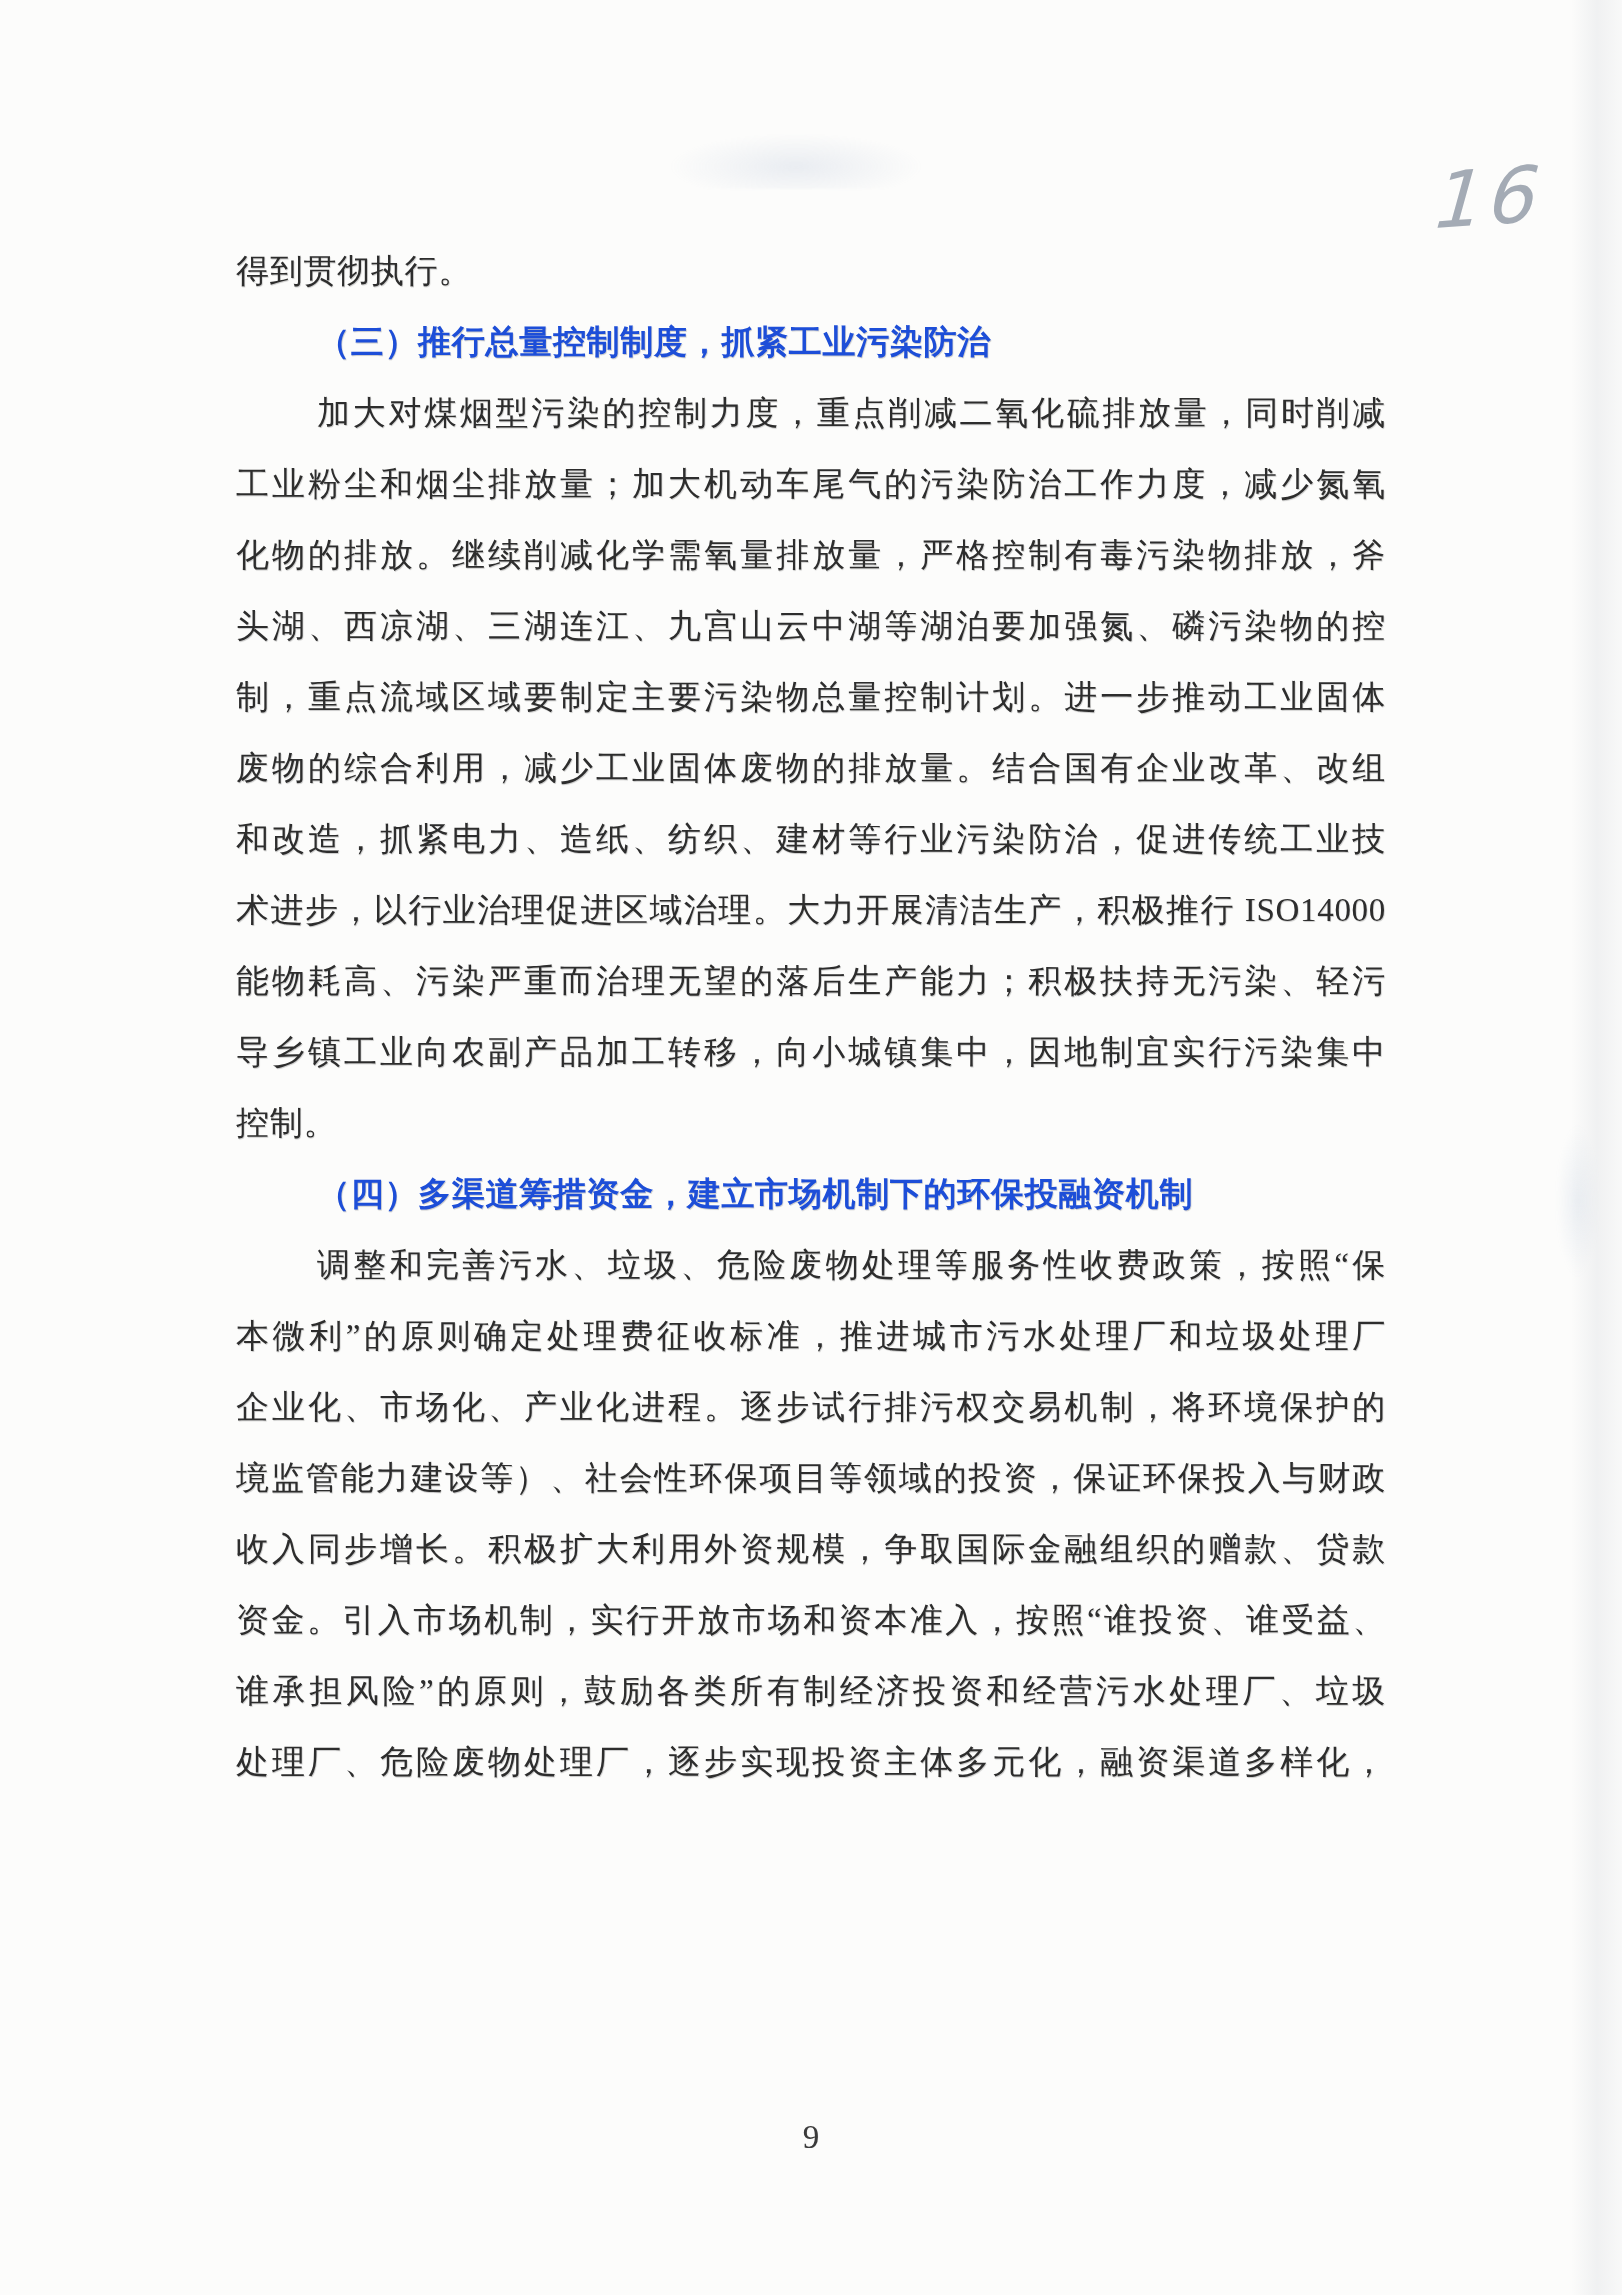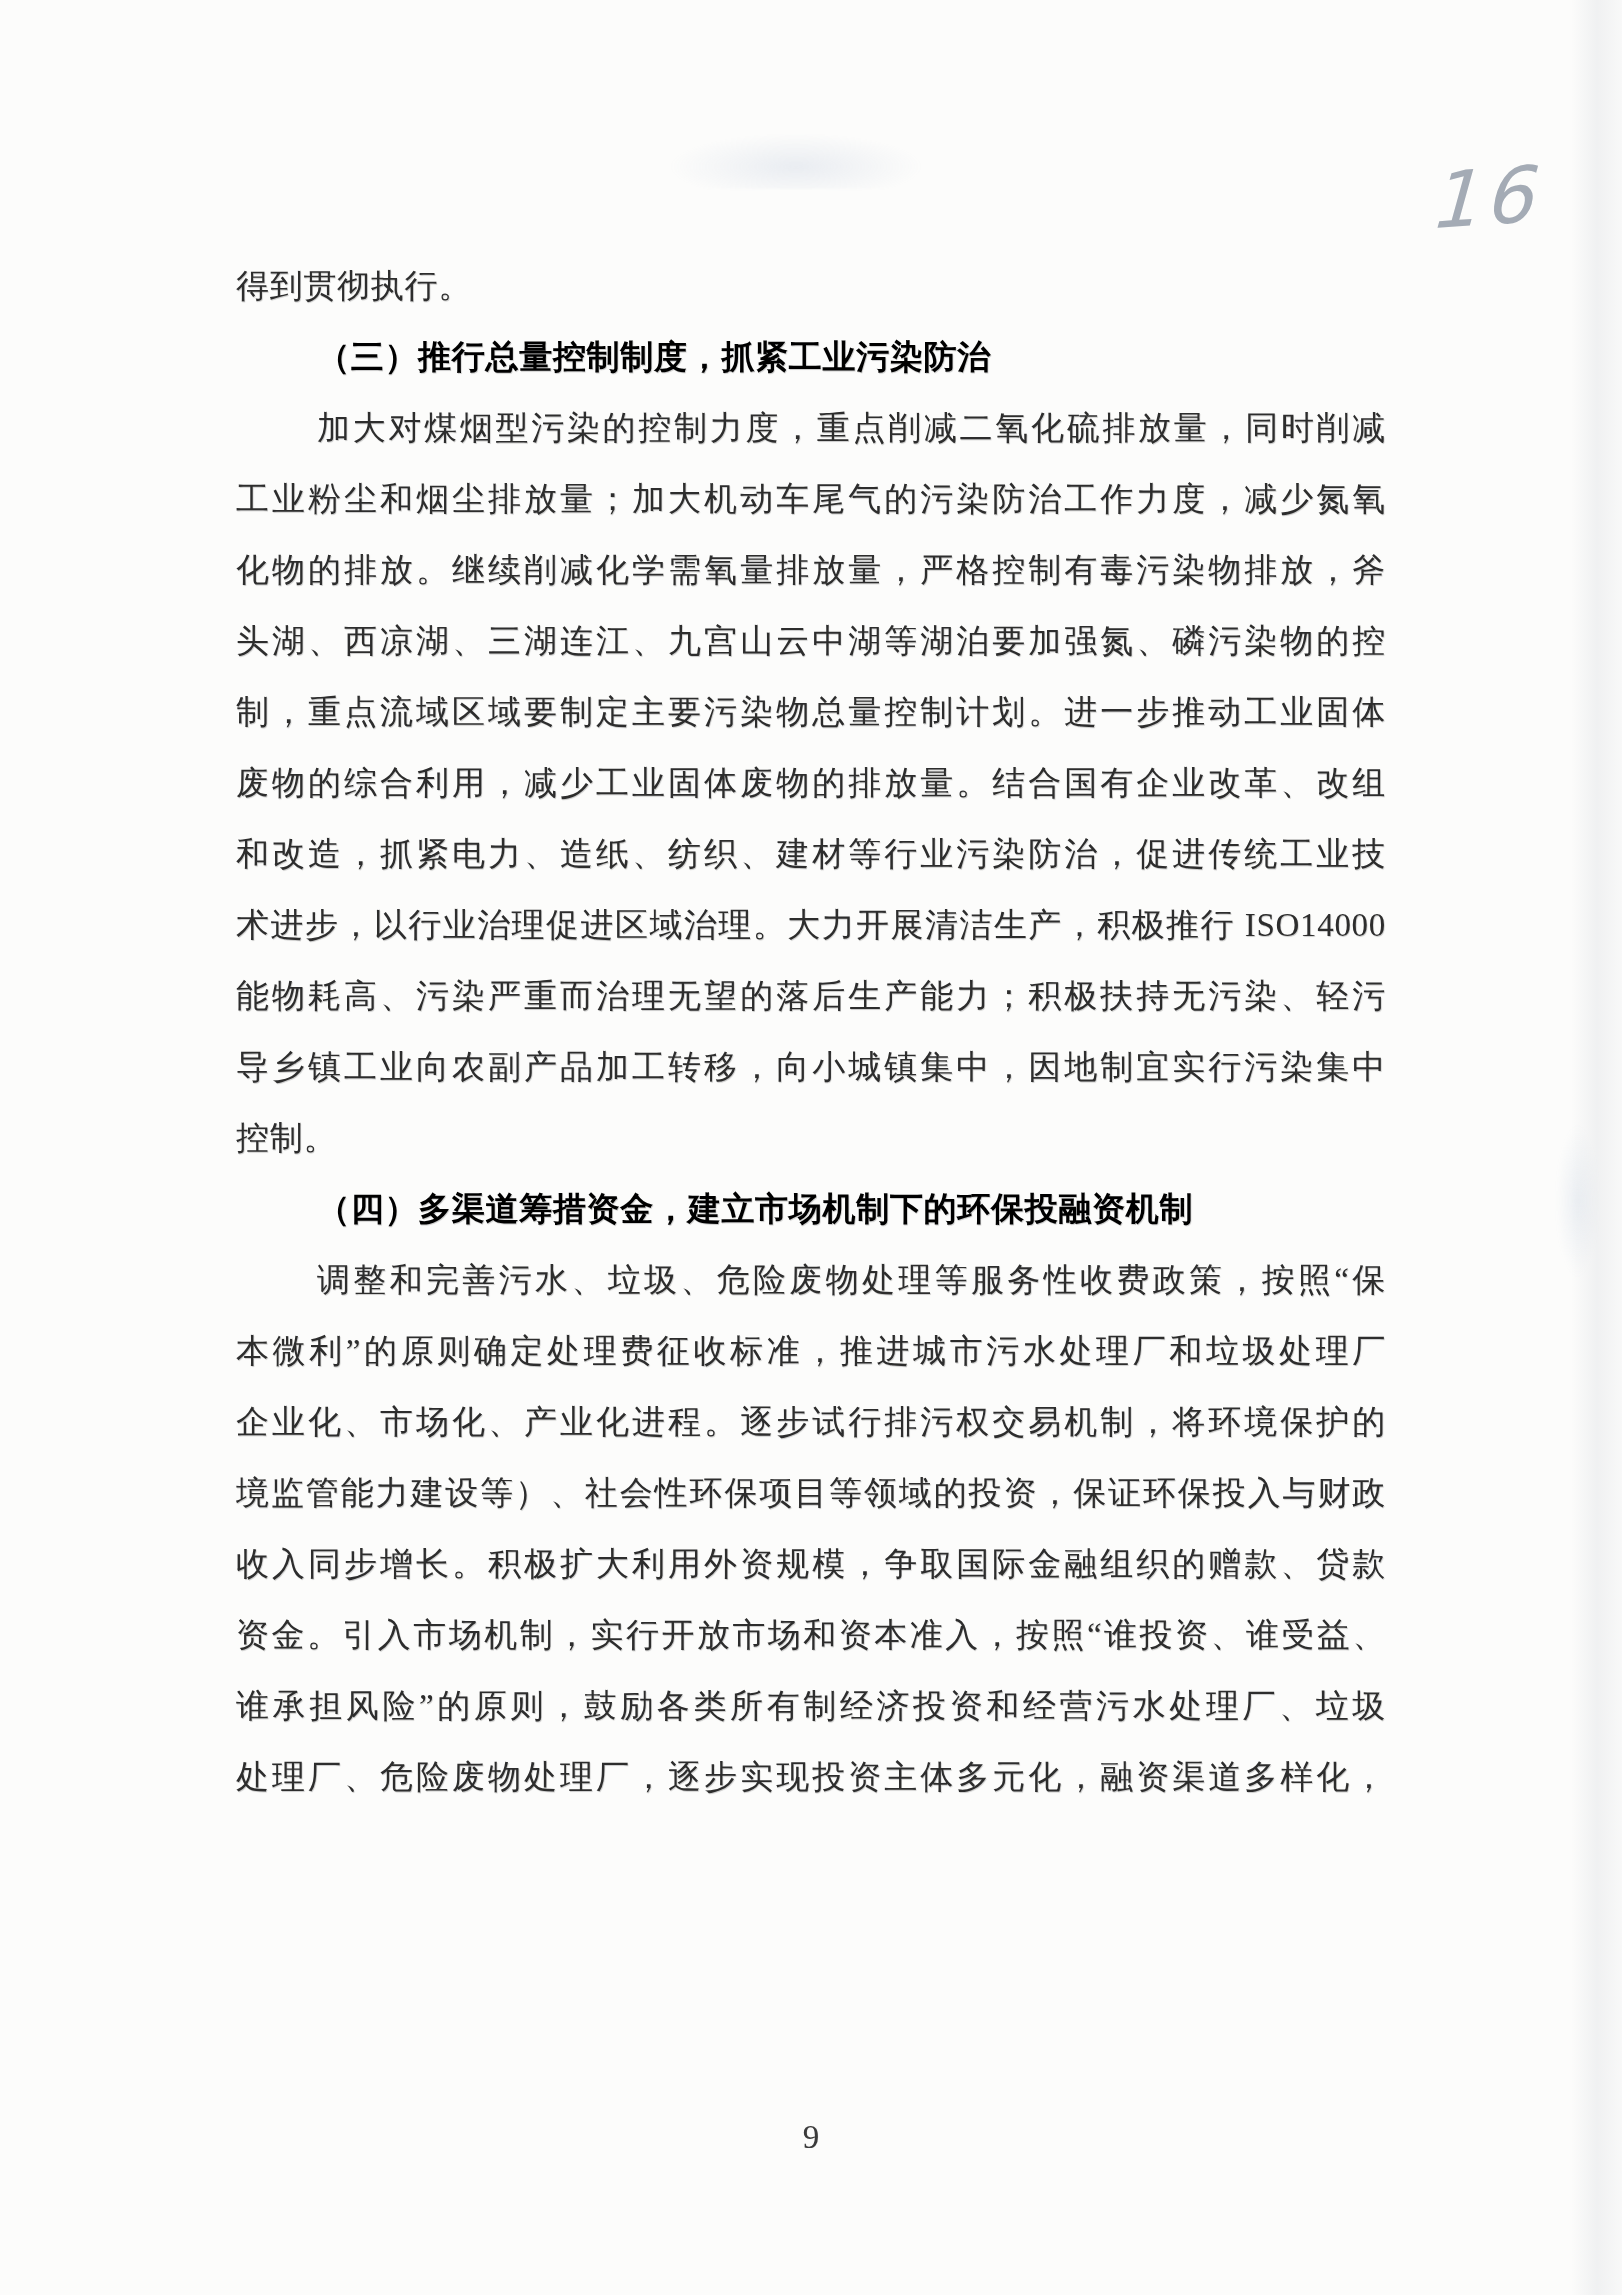--- a/index.html
+++ b/index.html
@@ -33,34 +33,34 @@
     font-family: "DejaVu Sans", sans-serif;
     font-style: italic;
     font-size: 77px; line-height: 1;
     letter-spacing: 5.2px;
     color: #9ba3ae;
     transform: rotate(-4deg) skewX(-9deg);
     opacity: 0.9;
   }
   
   .content {
-    position: absolute; left: 236px; top: 251px; width: 1150px;
+    position: absolute; left: 236px; top: 236px; width: 1150px;
     font-size: 33px; line-height: 71px; letter-spacing: 0.7px;
     text-shadow: 0.7px 0.7px 0.7px rgba(30,30,30,0.22);
   }
   .line {
     text-align: justify;
     text-align-last: justify;
     max-height: 71px; overflow: hidden;
   }
   .line.no-stretch { text-align: left; text-align-last: left; }
   .line.indent { text-indent: 81px; }
   .heading {
     font-weight: bold;
-    color: #000000;
+    color: #1d4ed8;
     text-align: left; text-align-last: left;
     text-indent: 81px;
     max-height: 71px; overflow: hidden;
   }
   .page-number {
     position: absolute; left: 236px; top: 2118px; width: 1150px;
     text-align: center;
     font-size: 33px; line-height: 39px;
     color: #3a3a3a;
     text-shadow: 0.3px 0.3px 0.7px rgba(30,30,30,0.2);

